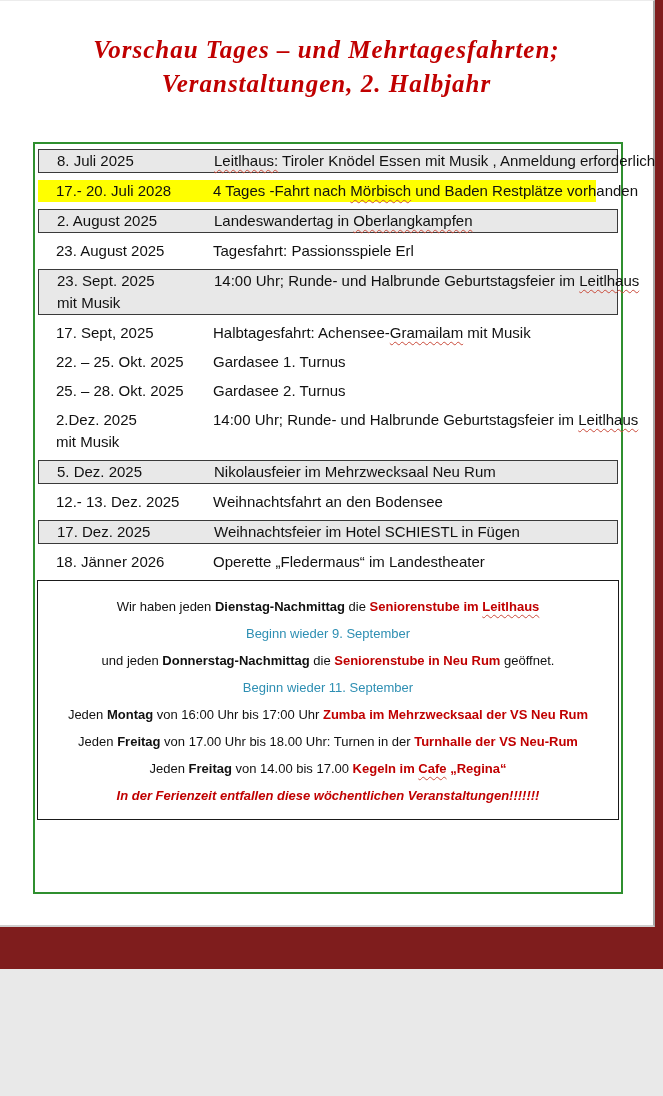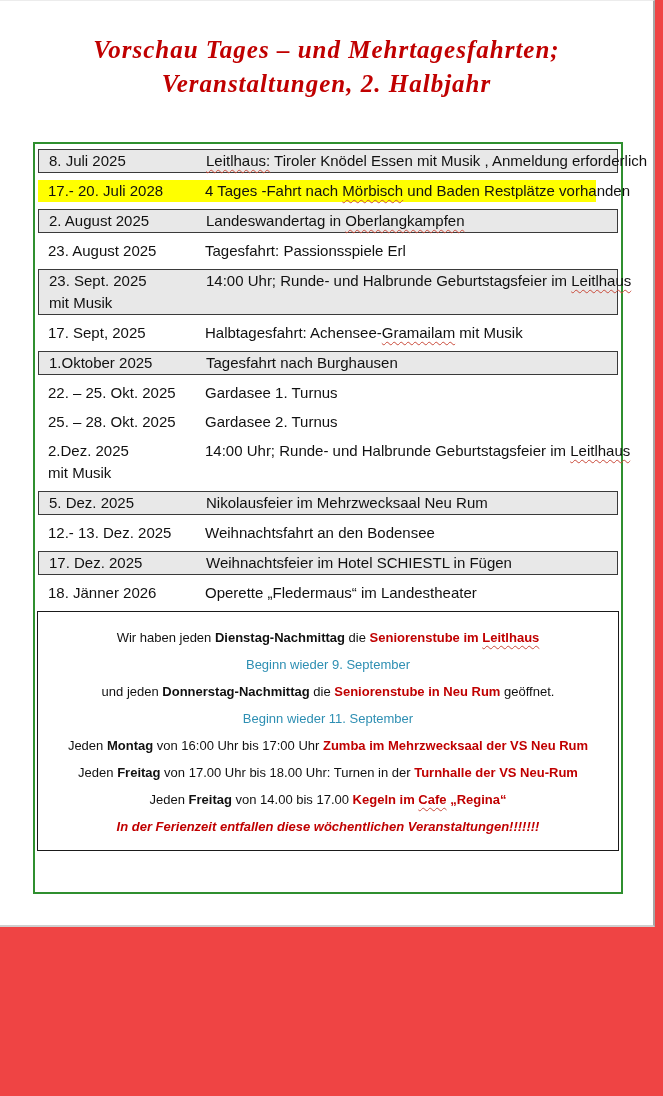--- a/index.html
+++ b/index.html
@@ -1,19 +1,19 @@
 <!DOCTYPE html>
 <html><head>
 <meta charset="utf-8">
 <style>
   * { margin:0; padding:0; box-sizing:border-box; }
   html,body { background:#e9e9e9; }
   .viewport {
-    position:relative; width:663px; height:1096px; overflow:hidden;
-    background:#ef4444;
+    position:relative; width:663px; height:969px; overflow:hidden;
+    background:#7f1d1d;
     font-family:"Liberation Sans", sans-serif; color:#111;
   }
   .page {
     position:absolute; left:0; top:0; width:655px; height:927px;
     background:#ffffff;
     border-top:1px solid #ececec;
     border-right:2px solid #a6a6a6;
     border-bottom:2px solid #cfcfcf;
   }
   
@@ -27,21 +27,21 @@
   }
   
   .frame {
     position:absolute; left:33px; top:141px; width:590px; height:752px;
     border:2px solid #2f8f2f;
     padding-top:5px;
   }
   
   .row {
     display:flex; align-items:flex-start;
-    margin:0 3px 7px 3px; padding-left:10px;
+    margin:0 3px 7px 3px; padding-left:18px;
     font-size:15px; line-height:22px; min-height:22px;
   }
   .row.gray  { background:#e8e8e8; border:1px solid #3a3a3a; }
   .row.yellow{ background:#ffff00; width:558px; }
   .row .date { flex:0 0 157px; width:157px; }
   .row .desc { flex:1 1 auto; white-space:nowrap; }
   
   .sp {
     text-decoration-line:underline;
     text-decoration-style:wavy;
@@ -103,26 +103,20 @@
               <div>mit Musik</div>
             </div>
             <div class="desc"><span>14:00 Uhr; Runde- und Halbrunde Geburtstagsfeier im </span><span class="sp">Leitlhaus</span></div>
           </div>
           <div class="row white">
             <div class="date">
               <div>17. Sept, 2025</div>
             </div>
             <div class="desc"><span>Halbtagesfahrt: Achensee-</span><span class="sp">Gramailam</span><span> mit Musik</span></div>
           </div>
-          <div class="row gray">
-            <div class="date">
-              <div>1.Oktober 2025</div>
-            </div>
-            <div class="desc"><span>Tagesfahrt nach Burghausen</span></div>
-          </div>
           <div class="row white">
             <div class="date">
               <div>22. – 25. Okt. 2025</div>
             </div>
             <div class="desc"><span>Gardasee 1. Turnus</span></div>
           </div>
           <div class="row white">
             <div class="date">
               <div>25. – 28. Okt. 2025</div>
             </div>

